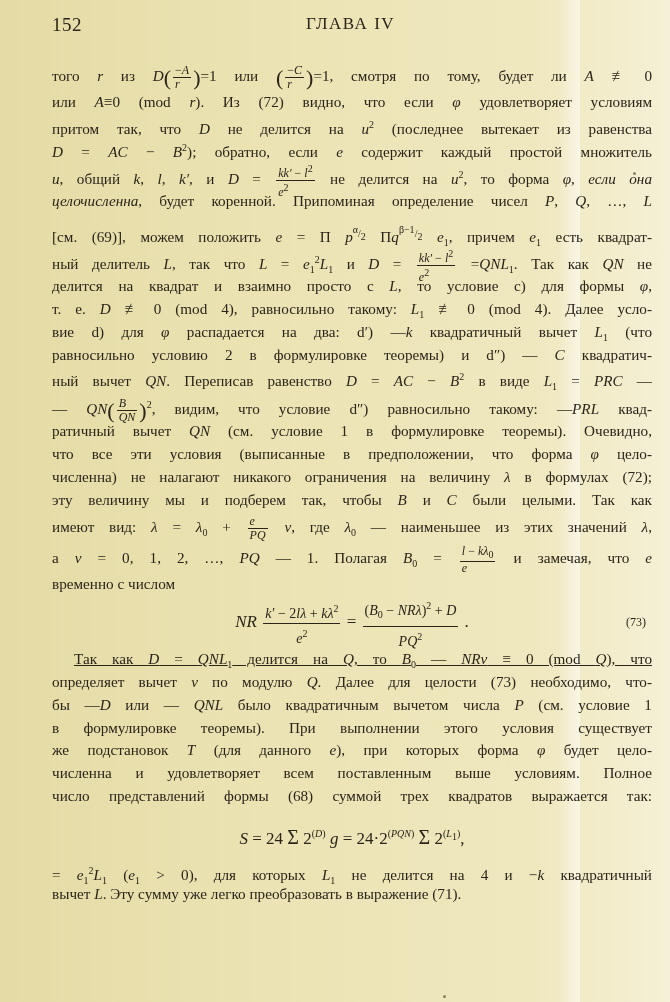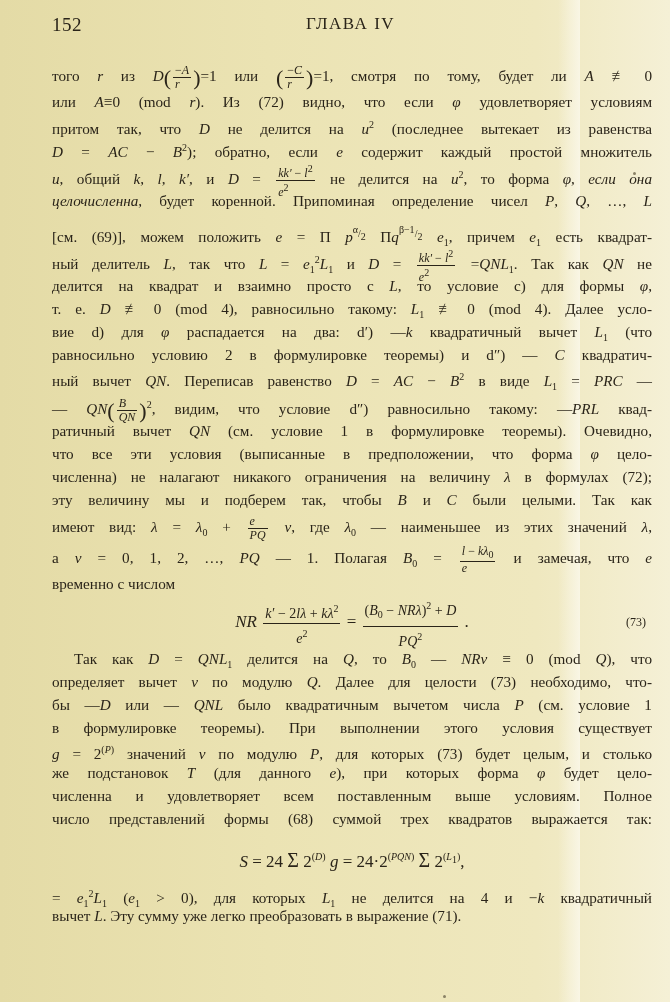--- a/index.html
+++ b/index.html
@@ -12,21 +12,21 @@
   }
   .page{position:absolute;left:0;top:0;width:580px;height:1002px;}
   .edge{position:absolute;right:0;top:0;width:22px;height:1002px;
     background:linear-gradient(90deg,rgba(255,255,255,0) 0%,rgba(250,247,232,0.9) 100%);}
   .hdr-num{position:absolute;left:52px;top:14px;font-size:19px;letter-spacing:0.5px;}
   .hdr-title{position:absolute;left:306px;top:14px;font-size:17px;letter-spacing:1.5px;}
   .body{position:absolute;left:52px;top:60px;width:600px;font-size:15.2px;line-height:22.8px;text-align:justify;}
   .ln{display:block;height:22.8px;white-space:nowrap;text-align:justify;text-align-last:justify;}
   .ln.tall{height:31px;line-height:31px;}
   .ln.short{text-align-last:left;}
-  .ln.indent{padding-left:22px;}
+  .ln.indent{padding-left:22px;text-decoration:underline;}
   i,.m{font-style:italic;}
   .frac{display:inline-block;vertical-align:middle;text-align:center;font-size:12px;line-height:13px;margin:0 2px;}
   .frac .num{display:block;border-bottom:1px solid #2a2419;padding:0 2px;}
   .frac .den{display:block;padding:0 2px;}
   .par{font-size:22px;vertical-align:middle;font-style:normal;}
   .formula{display:block;text-align:center;position:relative;height:52px;line-height:52px;font-size:17px;white-space:nowrap;}
   .formula .eqno{position:absolute;right:6px;top:0;font-style:normal;font-size:12px;}
   .formula .frac{font-size:14px;line-height:20px;}
   .sum{font-size:20px;font-style:normal;}
   sup{font-size:10px;}
@@ -65,21 +65,20 @@
     <span class="ln tall">имеют вид: <i>λ</i> = <i>λ</i><sub>0</sub> + <span class="frac"><span class="num"><i>e</i></span><span class="den"><i>PQ</i></span></span> <i>ν</i>, где <i>λ</i><sub>0</sub> — наименьшее из этих значений <i>λ</i>,</span>
     <span class="ln tall">а <i>ν</i> = 0, 1, 2, …, <i>PQ</i> — 1. Полагая <i>B</i><sub>0</sub> = <span class="frac"><span class="num"><i>l</i> − <i>kλ</i><sub>0</sub></span><span class="den"><i>e</i></span></span> и замечая, что <i>e</i></span>
     <span class="ln short">временно с числом</span>
 
     <span class="formula"><i>NR</i> <span class="frac"><span class="num"><i>k′</i> − 2<i>lλ</i> + <i>kλ</i><sup>2</sup></span><span class="den"><i>e</i><sup>2</sup></span></span> = <span class="frac"><span class="num">(<i>B</i><sub>0</sub> − <i>NRλ</i>)<sup>2</sup> + <i>D</i></span><span class="den"><i>PQ</i><sup>2</sup></span></span> .<span class="eqno">(73)</span></span>
 
     <span class="ln indent">Так как <i>D</i> = <i>QNL</i><sub>1</sub> делится на <i>Q</i>, то <i>B</i><sub>0</sub> — <i>NRν</i> ≡ 0 (mod <i>Q</i>), что</span>
     <span class="ln">определяет вычет <i>ν</i> по модулю <i>Q</i>. Далее для целости (73) необходимо, что-</span>
     <span class="ln">бы —<i>D</i> или — <i>QNL</i> было квадратичным вычетом числа <i>P</i> (см. условие 1</span>
     <span class="ln">в формулировке теоремы). При выполнении этого условия существует</span>
-    <span class="ln"><i>g</i> = 2<sup>(<i>P</i>)</sup> значений <i>ν</i> по модулю <i>P</i>, для которых (73) будет целым, и столько</span>
     <span class="ln">же подстановок <i>T</i> (для данного <i>e</i>), при которых форма <i>φ</i> будет цело-</span>
     <span class="ln">численна и удовлетворяет всем поставленным выше условиям. Полное</span>
     <span class="ln">число представлений формы (68) суммой трех квадратов выражается так:</span>
 
     <span class="formula"><i>S</i> = 24 <span class="sum">Σ</span> 2<sup>(<i>D</i>)</sup> <i>g</i> = 24·2<sup>(<i>PQN</i>)</sup> <span class="sum">Σ</span> 2<sup>(<i>L</i><sub>1</sub>)</sup>,</span>
 
     <span class="ln">= <i>e</i><sub>1</sub><sup>2</sup><i>L</i><sub>1</sub> (<i>e</i><sub>1</sub> &gt; 0), для которых <i>L</i><sub>1</sub> не делится на 4 и −<i>k</i> квадратичный</span>
     <span class="ln short">вычет <i>L</i>. Эту сумму уже легко преобразовать в выражение (71).</span>
 
   </div>

